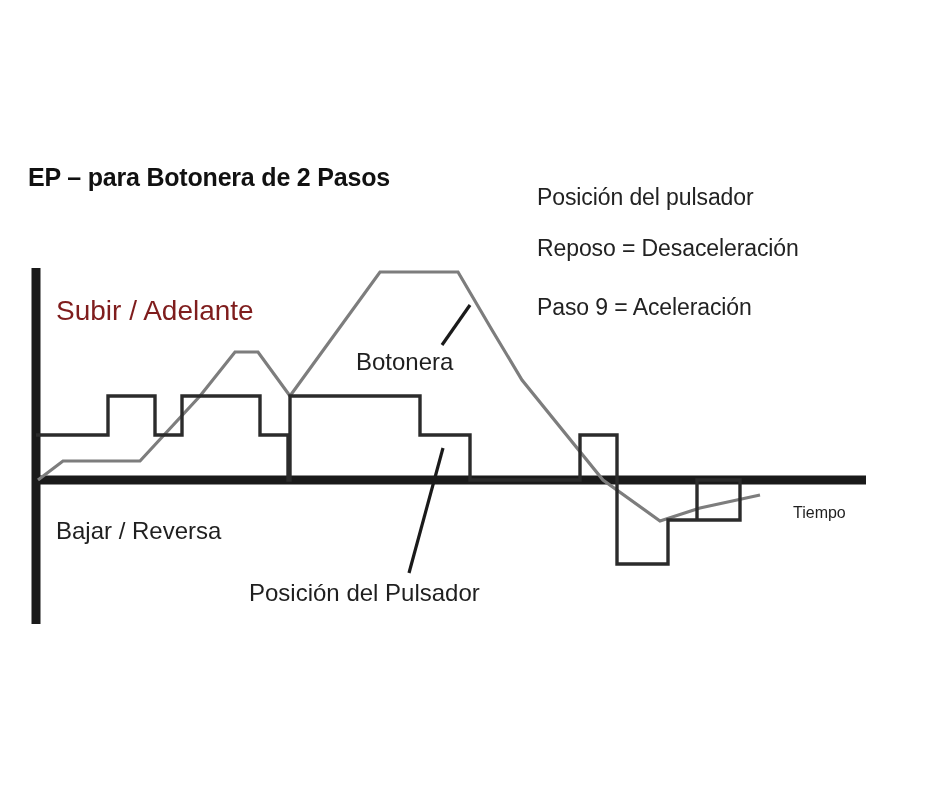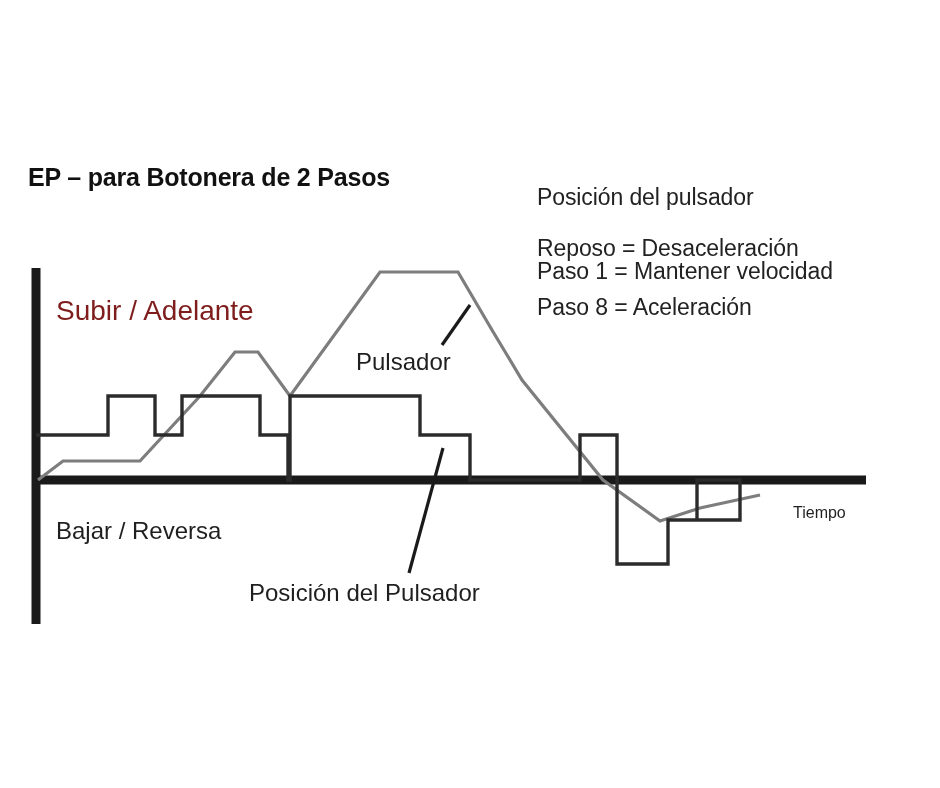--- a/index.html
+++ b/index.html
@@ -81,26 +81,25 @@
 </style>
 </head>
 <body>
 
 <div id="page">
 
   <div class="txt" id="title">EP – para Botonera de 2 Pasos</div>
 
   <div class="txt legend-line" id="legend0">Posición del pulsador</div>
   <div class="txt legend-line" id="legend1">Reposo = Desaceleración</div>
-  <div class="txt legend-line" id="legend2">Paso 1 = Mantener velocidad</div>
-  <div class="txt legend-line" id="legend3">Paso 8 = Aceleración</div>
+  <div class="txt legend-line" id="legend3">Paso 9 = Aceleración</div>
 
   <div class="txt" id="lbl-subir">Subir / Adelante</div>
   <div class="txt" id="lbl-bajar">Bajar / Reversa</div>
-  <div class="txt" id="lbl-velocidad">Pulsador</div>
+  <div class="txt" id="lbl-velocidad">Botonera</div>
   <div class="txt" id="lbl-pulsador">Posición del Pulsador</div>
   <div class="txt" id="lbl-tiempo">Tiempo</div>
 
   <svg id="plot" width="940" height="788" viewBox="0 0 940 788">
     <g id="g-axes">
       <line id="y-axis" stroke-linecap="butt" x1="36" x2="36" y1="268" y2="645" stroke="#1a1a1a" stroke-width="9"></line>
       <line id="x-axis" stroke-linecap="butt" x1="36" x2="866" y1="480" y2="480" stroke="#1a1a1a" stroke-width="9"></line>
     </g>
     <polyline id="trace-velocidad" fill="none" stroke-linejoin="miter" stroke-linecap="butt" points="38,480 63,461 140,461 200,396 235,352 258,352 290,396 380,272 458,272 492,330 522,380 603,480 660,521 700,508 760,495" stroke="#7d7d7d" stroke-width="3.2"></polyline>
     <polyline id="trace-pulsador" fill="none" stroke-linejoin="miter" stroke-linecap="butt" points="36,435 108,435 108,396 155,396 155,435 182,435 182,396 260,396 260,435 288,435 288,480 290,480 290,396 420,396 420,435 470,435 470,480 580,480 580,435 617,435 617,564 668,564 668,520 697,520 697,480 740,480 740,520 697,520" stroke="#2b2b2b" stroke-width="3.4"></polyline>

